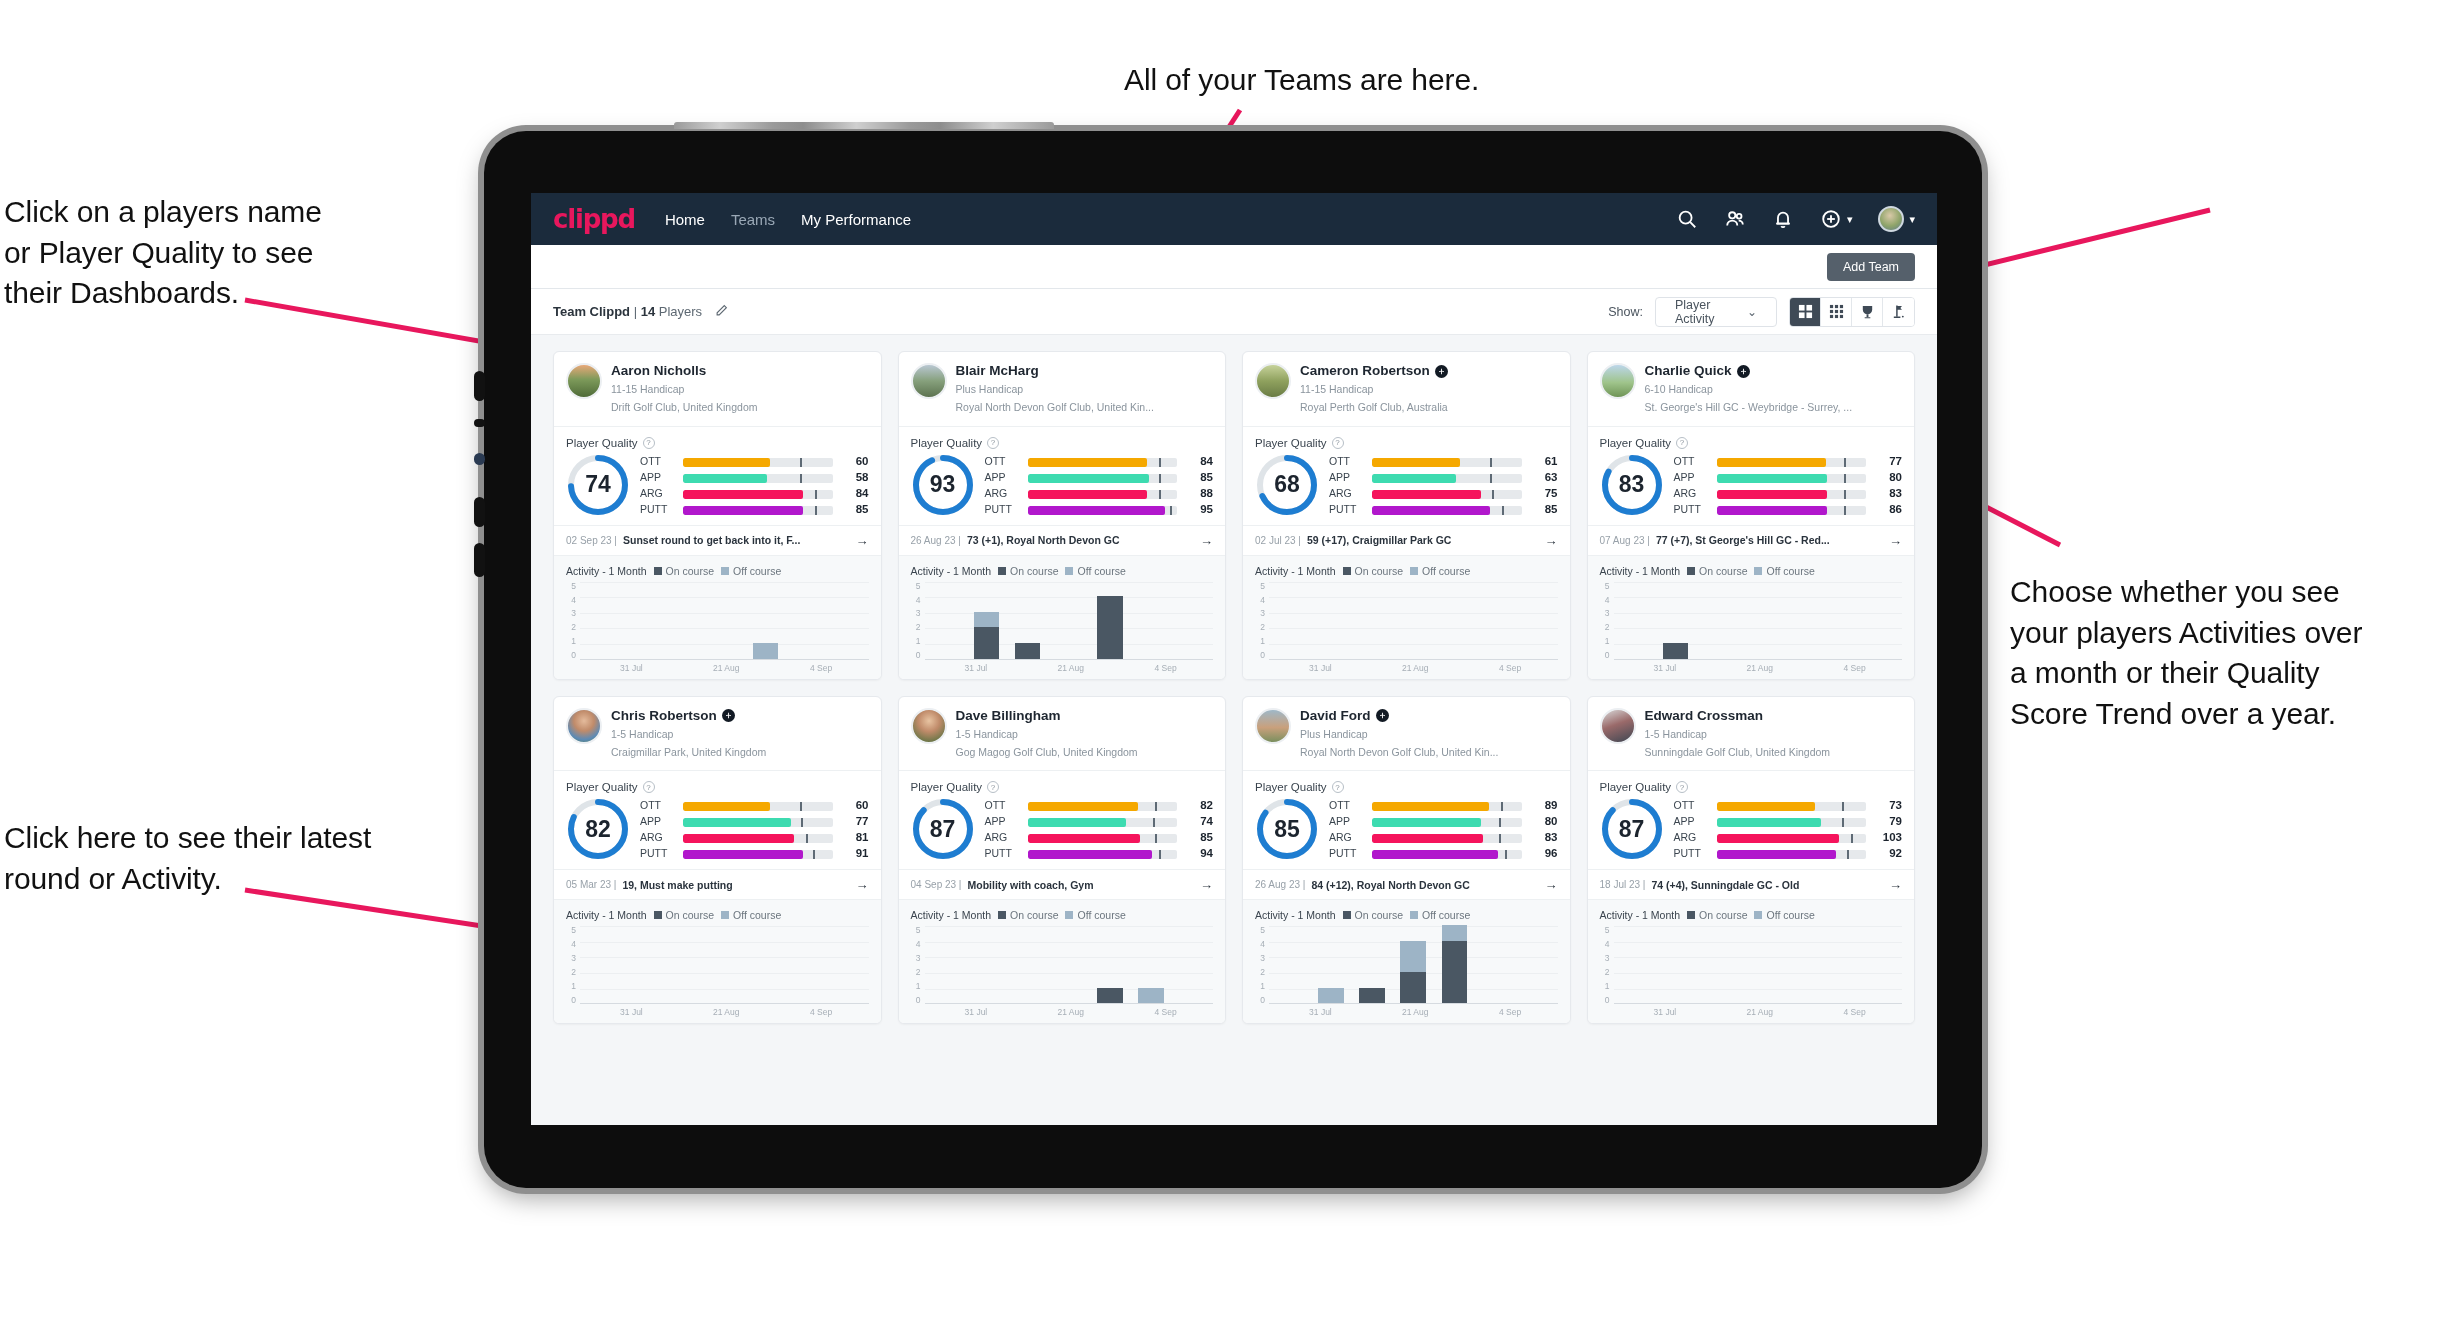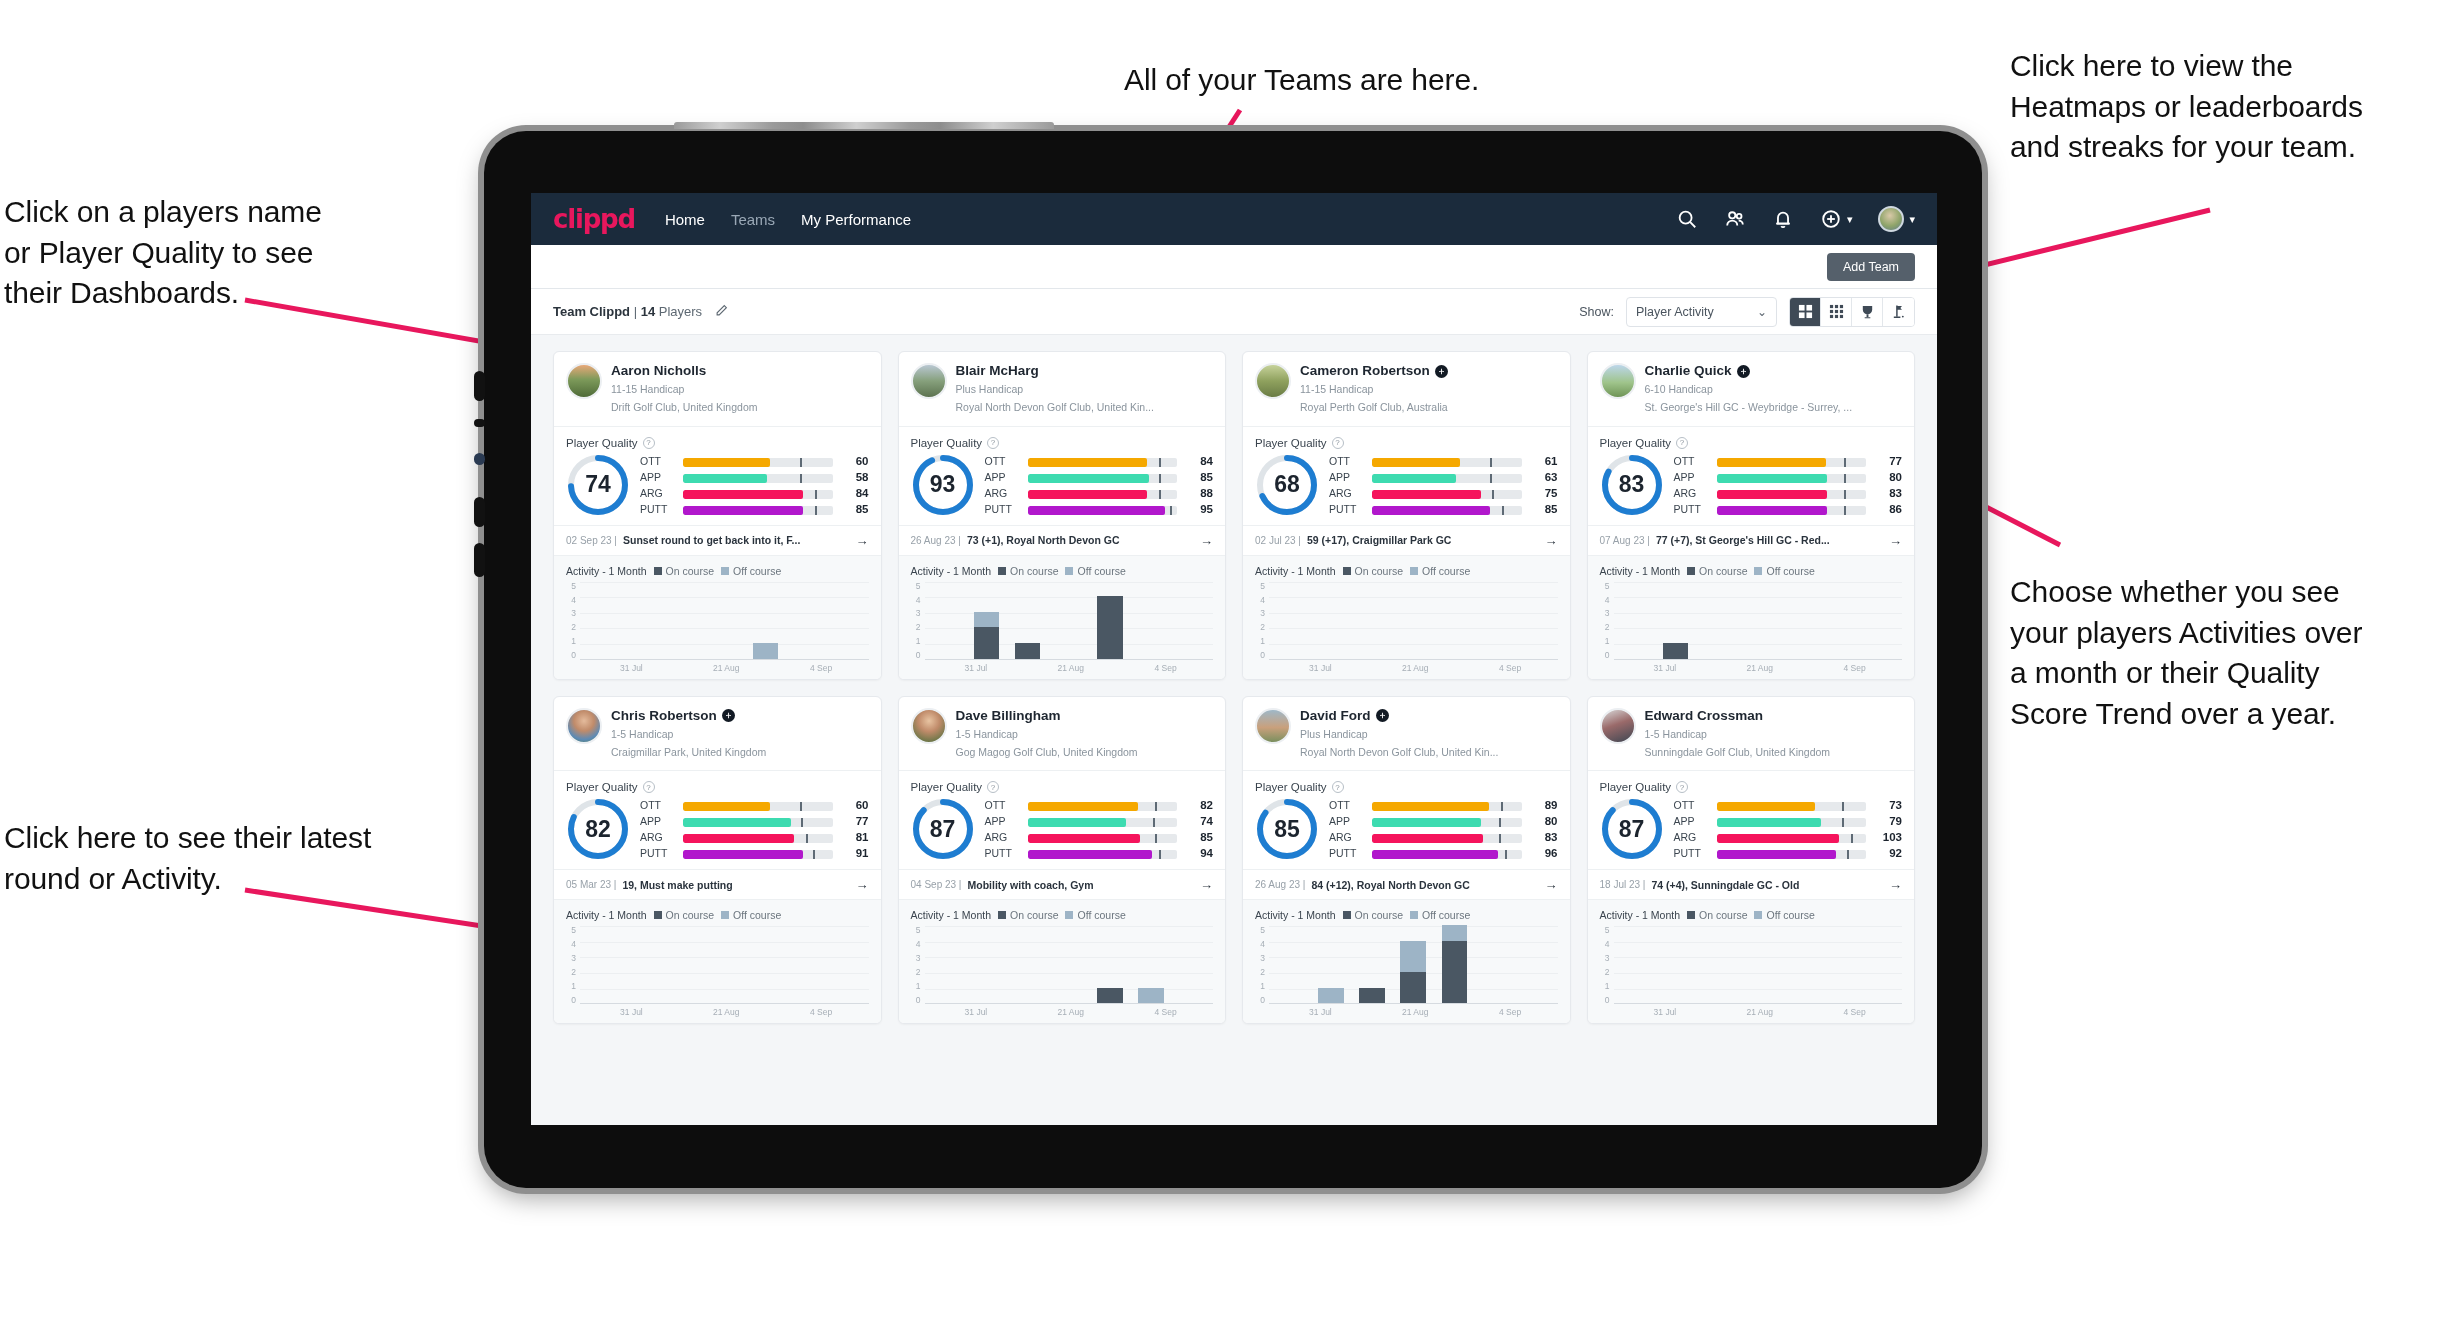--- a/index.html
+++ b/index.html
@@ -108,22 +108,22 @@
     flex:1; height:30px; border:1px solid #dfe3e8; border-radius:4px; background:#fff;
     display:flex; align-items:center; padding:0 10px; gap:8px; max-width:760px;
   }
   #searchbox svg { width:14px; height:14px; flex:none; }
   #searchbox input {
     border:none; outline:none; font-size:12.5px; color:#9aa3ac; width:100%;
     font-family:"Liberation Sans", sans-serif; background:transparent;
   }
   #show-label { font-size:12.5px; color:#4a545e; margin-left:auto; white-space:nowrap; }
   #show-select {
-    width:151px; height:30px; border:1px solid #dfe3e8; border-radius:4px; background:#fff;
-    display:flex; align-items:center; padding:0 9px; font-size:12.5px; color:#4a545e;
+    width:122px; height:30px; border:1px solid #dfe3e8; border-radius:4px; background:#fff;
+    display:flex; align-items:center; padding:0 19px; font-size:12.5px; color:#4a545e;
   }
   #show-select .caret2 { margin-left:auto; color:#5d6872; font-size:12px; }
   #viewtoggle { display:flex; border:1px solid #dfe3e8; border-radius:4px; overflow:hidden; height:30px; }
   .vt { width:31px; height:28px; display:flex; align-items:center; justify-content:center; border-right:1px solid #e3e7eb; background:#fff; }
   .vt:last-child { border-right:none; }
   .vt.sel { background:#3f4a56; }
   .vt svg { width:15px; height:15px; }
 
   
   #grid {
@@ -208,23 +208,20 @@
     <g stroke="#e8175d" stroke-width="5" fill="none" marker-end="url(#ah)">
       <path d="M1240,110 L1146,255"></path>
       <path d="M2210,210 L1800,310"></path>
       <path d="M245,300 L672,375"></path>
       <path d="M2060,545 L1730,375"></path>
       <path d="M245,890 L672,955"></path>
     </g>
   </svg>
 
   <div class="anno" id="anno-teams">All of your Teams are here.</div>
-  <div class="anno" id="anno-right1" style="white-space:pre-line">Click here to view the
-Heatmaps or leaderboards
-and streaks for your team.</div>
   <div class="anno" id="anno-left1" style="white-space:pre-line">Click on a players name
 or Player Quality to see
 their Dashboards.</div>
   <div class="anno" id="anno-right2" style="white-space:pre-line">Choose whether you see
 your players Activities over
 a month or their Quality
 Score Trend over a year.</div>
   <div class="anno" id="anno-left2" style="white-space:pre-line">Click here to see their latest
 round or Activity.</div>
 

